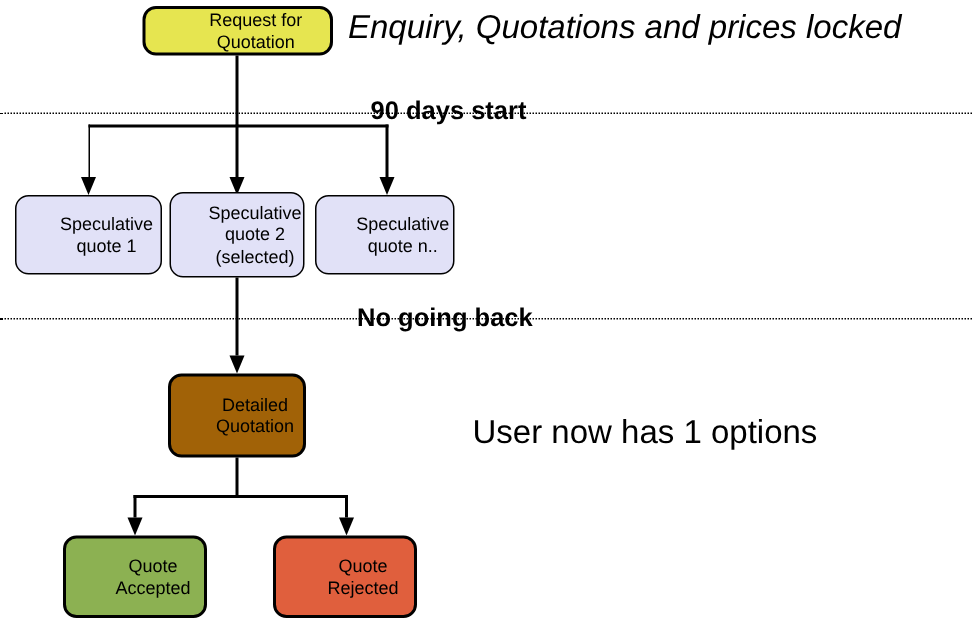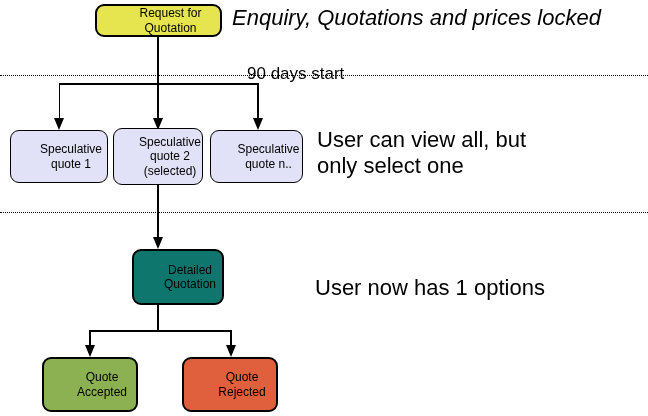--- a/index.html
+++ b/index.html
@@ -42,21 +42,21 @@
   }
   .a1{left:54px; top:118px;}
   .a2{left:153px;top:118px;}
   .a3{left:253px;top:118px;}
   .a4{left:153px;top:237px;}
   .a5{left:85px; top:345px;}
   .a6{left:226px;top:345px;}
   
   .sep{position:absolute;left:0;width:648px;height:0;border-top:1px dotted #000;}
   .sep1{top:75px;} .sep2{top:212px;}
-  .sep-label{position:absolute;font-weight:normal;font-size:17px;white-space:nowrap;}
+  .sep-label{position:absolute;font-weight:bold;font-size:17px;white-space:nowrap;}
   .sl1{left:247px;top:64px;} .sl2{left:238px;top:202px;}
   
   .ann{position:absolute;font-size:22px;line-height:1.2;white-space:pre-line;}
   .ann1{left:232px;top:5px;font-style:italic;}
   .ann2{left:317px;top:127px;}
   .ann3{left:315px;top:275px;}
 </style>
 </head>
 <body>
 
@@ -93,33 +93,32 @@
   </div>
   <div class="node n-spec2" style="background-color: rgb(225, 225, 247);">
     <span class="lbl">Speculative
 quote 2
 (selected)</span>
   </div>
   <div class="node n-spec3" style="background-color: rgb(225, 225, 247);">
     <span class="lbl">Speculative
 quote n..</span>
   </div>
-  <div class="node n-detailed" style="background-color: #0f766e; margin-left: 20px;">
+  <div class="node n-detailed" style="background-color: #a16207;">
     <span class="lbl">Detailed
 Quotation</span>
   </div>
   <div class="node n-accepted" style="background-color: rgb(140, 177, 82);">
     <span class="lbl">Quote
 Accepted</span>
   </div>
   <div class="node n-rejected" style="background-color: rgb(224, 95, 61);">
     <span class="lbl">Quote
 Rejected</span>
   </div>
 
   <div class="sep-label sl1">90 days start</div>
+  <div class="sep-label sl2">No going back</div>
 
   <div class="ann ann1">Enquiry, Quotations and prices locked</div>
-  <div class="ann ann2">User can view all, but
-only select one</div>
   <div class="ann ann3">User now has 1 options</div>
 
 </div>
 
 </body></html>

